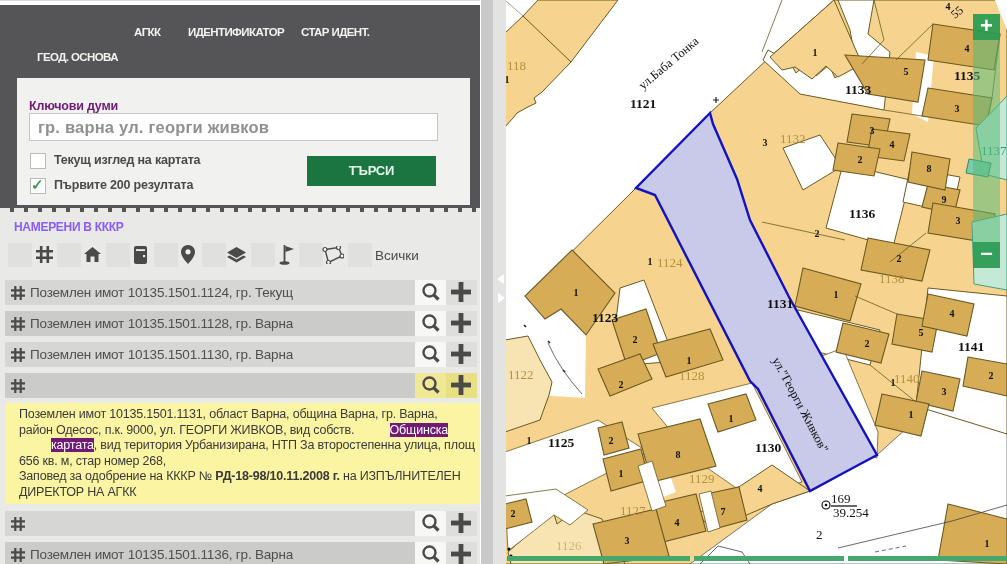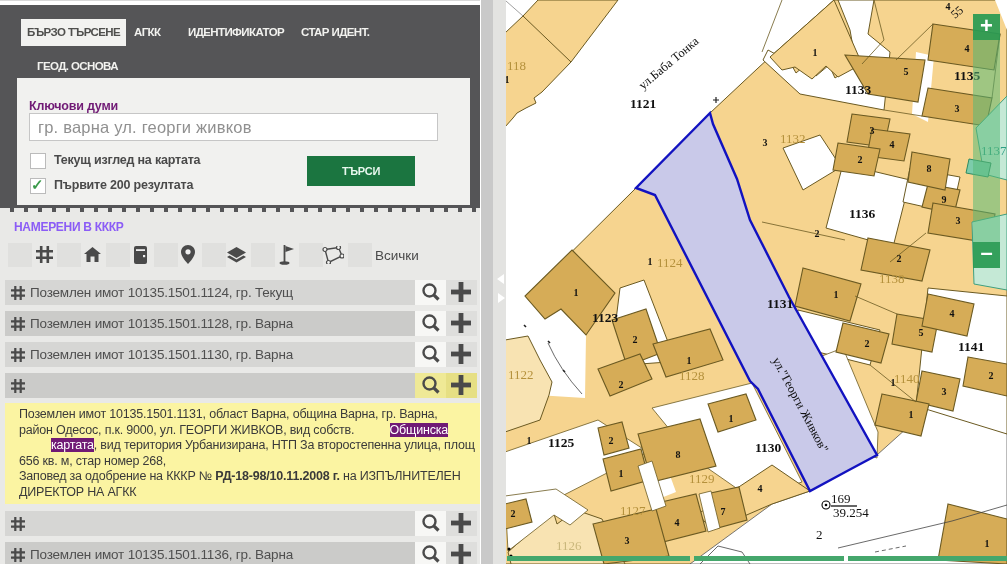--- a/index.html
+++ b/index.html
@@ -12,25 +12,25 @@
 #topwhite{left:0;top:0;width:480px;height:4px;background:#fff;border-top:1px solid #d8d8d8;}
 #dark{left:0;top:4px;width:480px;height:204px;background:#555557;}
 #dashes{left:0;top:208px;width:480px;height:4px;
   background:repeating-linear-gradient(90deg,#e9e9e7 0 10px,#555557 10px 14px);}
 .tab{font-size:11.5px;font-weight:bold;color:#f2f2ef;letter-spacing:-.6px;white-space:nowrap;}
 #tabactive{left:21px;top:19px;width:105px;height:27px;background:#f2f2f0;color:#4f4f4d;
   font-size:11.5px;font-weight:bold;text-align:center;line-height:27px;letter-spacing:-.6px;white-space:nowrap;}
 #formbox{left:17px;top:78px;width:453px;height:127px;background:#f1f1ef;}
 #kw{left:29px;top:99px;font-size:12.5px;font-weight:bold;color:#701a75;letter-spacing:-.2px;}
 #inp{left:29px;top:113px;width:399px;height:26px;background:#fff;border:1px solid #c6c6c6;
-  font-size:16.5px;color:#909090;line-height:26px;padding-left:8px;letter-spacing:.2px;}
+  font-size:16.5px;color:#909090;line-height:26px;padding-left:8px;letter-spacing:.2px;font-weight:bold;}
 .cb{width:14px;height:14px;background:#fff;border:1px solid #bbb;}
 .cblab{font-size:12.5px;font-weight:bold;color:#4a4a4a;letter-spacing:-.2px;}
-#btn{left:307px;top:156px;width:108px;height:30px;background:#1b7540;color:#e8f8ee;
-  font-size:11px;font-weight:bold;text-align:center;line-height:30px;letter-spacing:-.2px;}
+#btn{left:307px;top:156px;width:129px;height:30px;background:#1b7540;color:#e8f8ee;
+  font-size:13px;font-weight:bold;text-align:center;line-height:30px;letter-spacing:-.2px;}
 #found{left:14px;top:220px;font-size:12px;font-weight:bold;color:#8b5cf6;letter-spacing:-.3px;}
 .sq{width:24px;height:24px;background:#e0e0de;top:243px;}
 .vsi{font-size:13.5px;color:#4a4a4a;}
 .row{left:5px;width:410px;height:25px;}
 .r1{background:#d6d6d4;}
 .r2{background:#cbcbc9;}
 .rtxt{left:30px;font-size:13.5px;color:#4f4f4f;line-height:25px;letter-spacing:-.2px;}
 .btnQ{width:31px;height:25px;left:415px;background:#f7f7f5;}
 .btnP{width:31px;height:25px;left:446px;background:#dededc;}
 .btnQ.ysel{background:#efe996;}
@@ -58,25 +58,24 @@
 .gbar{top:556px;height:5px;background:#45a76c;}
 </style>
 </head>
 <body>
 <div id="stage">
 
   <div id="panel" class="abs"></div>
   <div id="dark" class="abs"></div>
   <div id="topwhite" class="abs"></div>
   <div id="dashes" class="abs"></div>
-  <div id="tabactive" class="abs">БЪРЗО ТЪРСЕНЕ</div>
   <div class="abs tab" style="left:134px;top:26px;">АГКК</div>
   <div class="abs tab" style="left:188px;top:26px;">ИДЕНТИФИКАТОР</div>
   <div class="abs tab" style="left:301px;top:26px;">СТАР ИДЕНТ.</div>
-  <div class="abs tab" style="left:29px;top:60px;padding-left:8px;">ГЕОД. ОСНОВА</div>
+  <div class="abs tab" style="left:29px;top:51px;padding-left:8px;">ГЕОД. ОСНОВА</div>
   <div id="formbox" class="abs"></div>
   <div id="kw" class="abs">Ключови думи</div>
   <div id="inp" class="abs">гр. варна ул. георги живков</div>
   <div class="abs cb" style="left:30px;top:153px;"></div>
   <div class="abs cblab" style="left:54px;top:153px;">Текущ изглед на картата</div>
   <div class="abs cb" style="left:30px;top:178px;"></div>
   <div class="abs" style="left:31px;top:176px;color:#3a9a4a;font-size:15px;font-weight:bold;">✓</div>
   <div class="abs cblab" style="left:54px;top:178px;">Първите 200 резултата</div>
   <div id="btn" class="abs">ТЪРСИ</div>
   <div id="found" class="abs">НАМЕРЕНИ В КККР</div>

